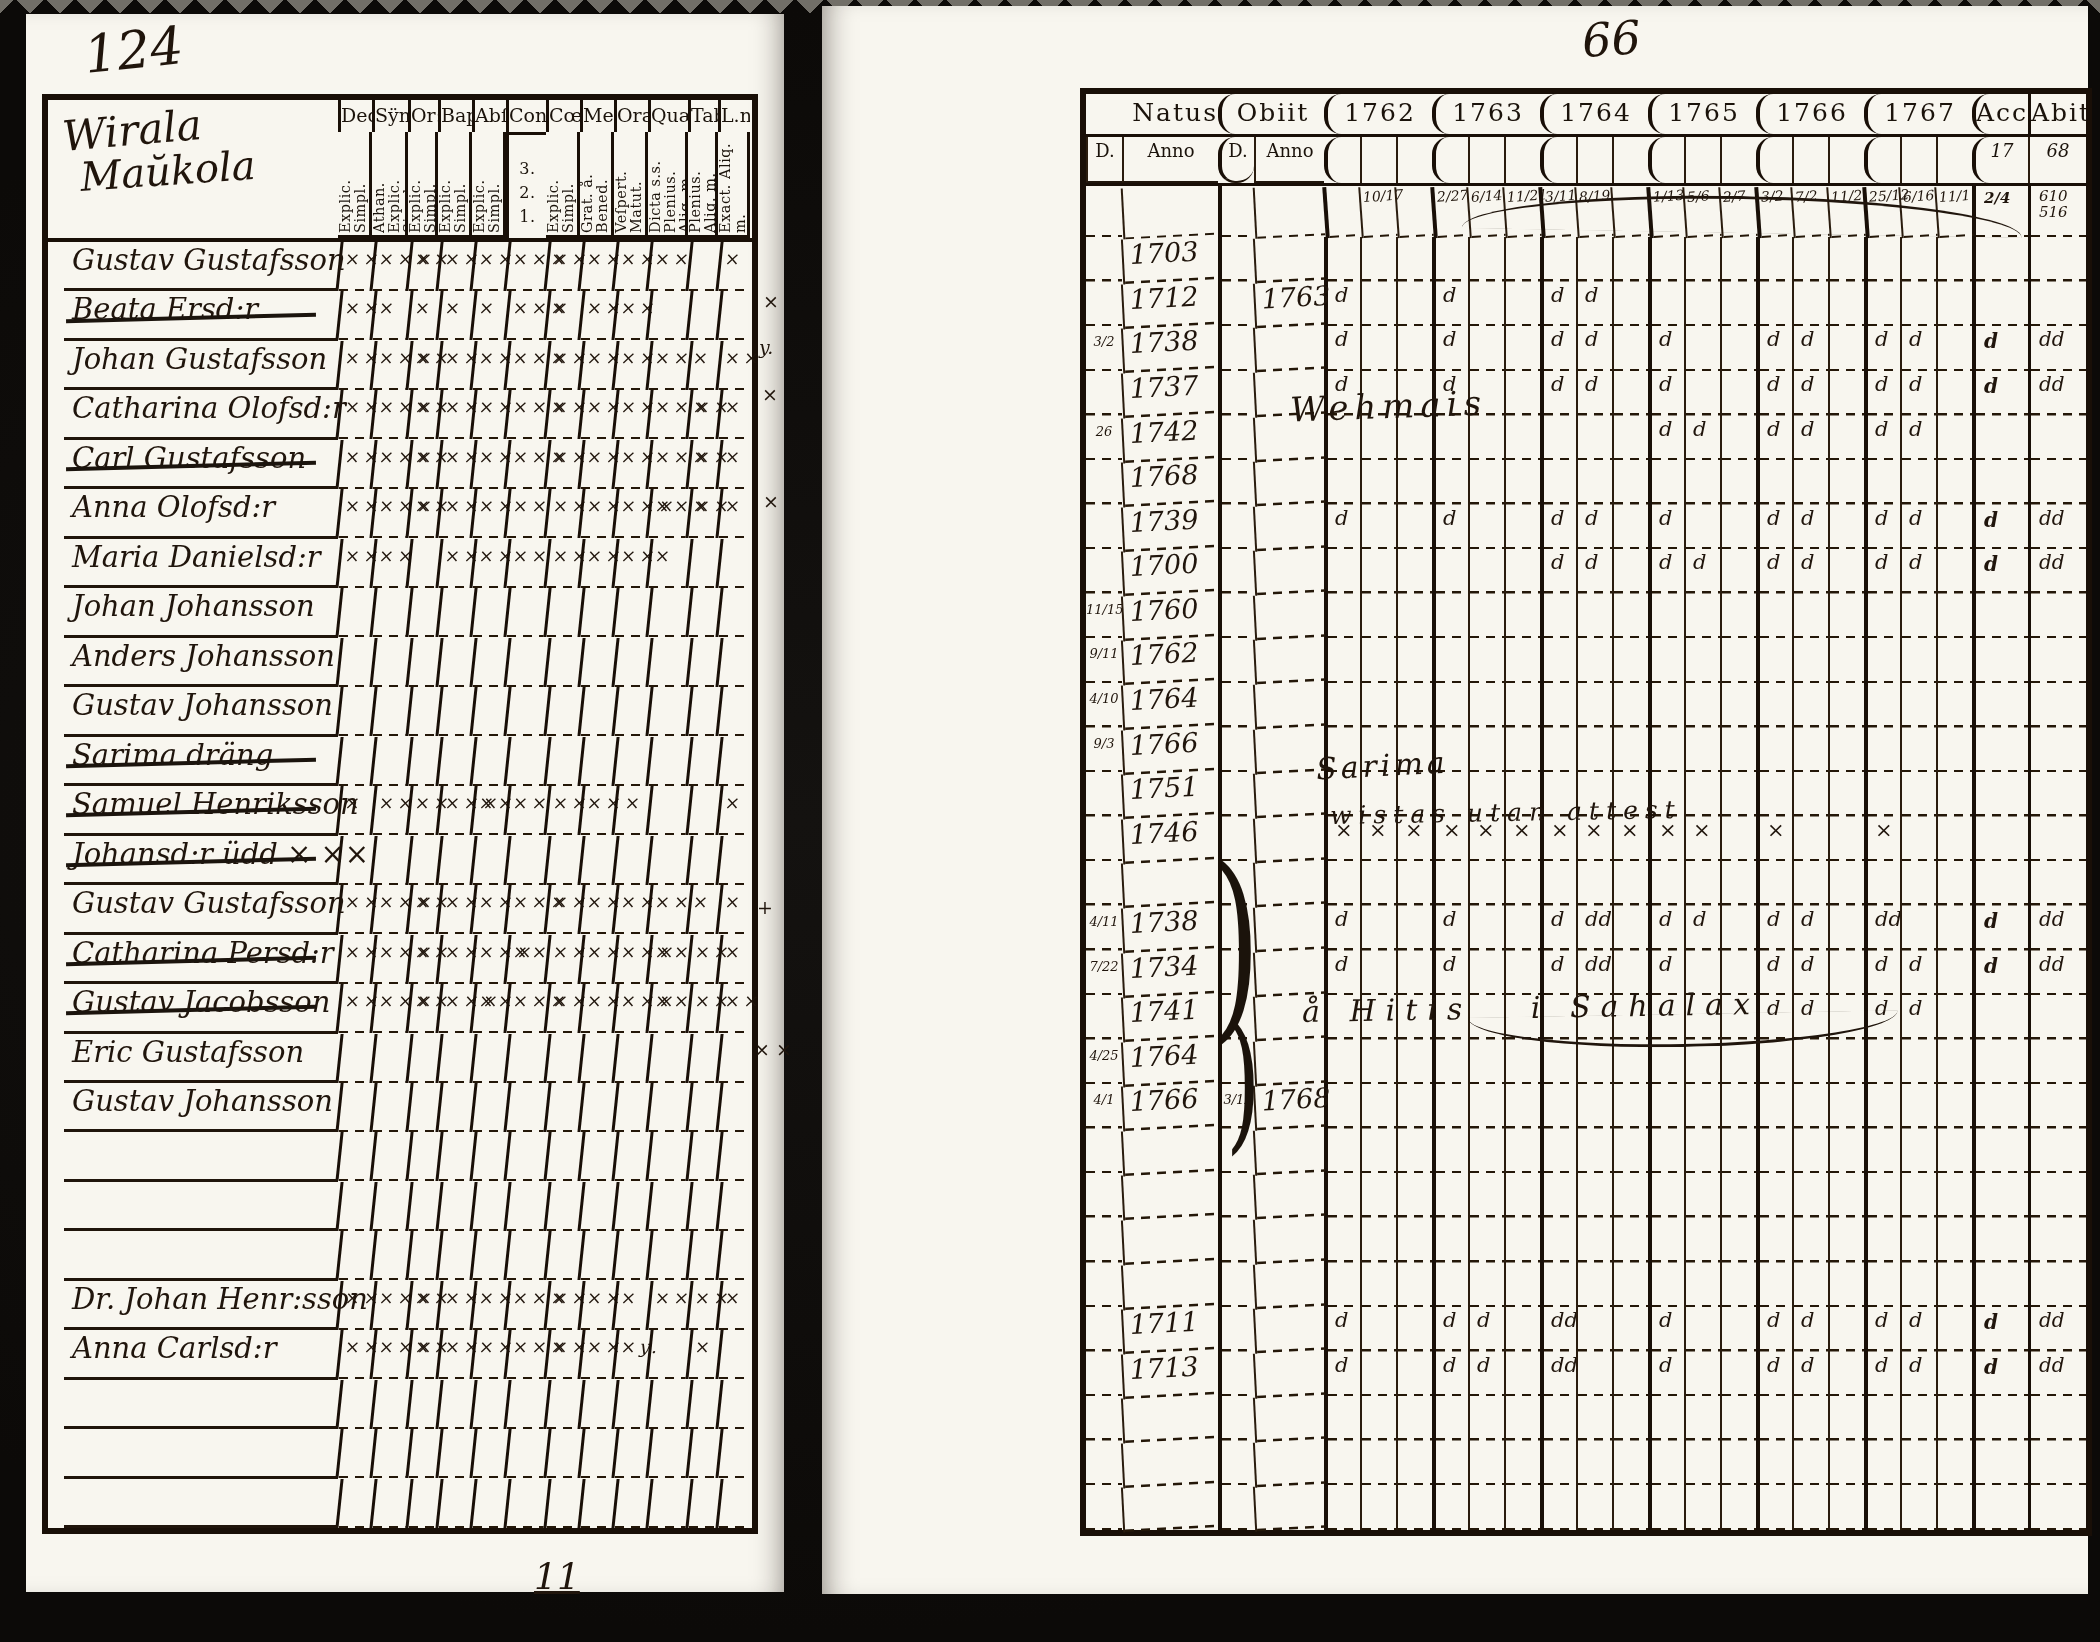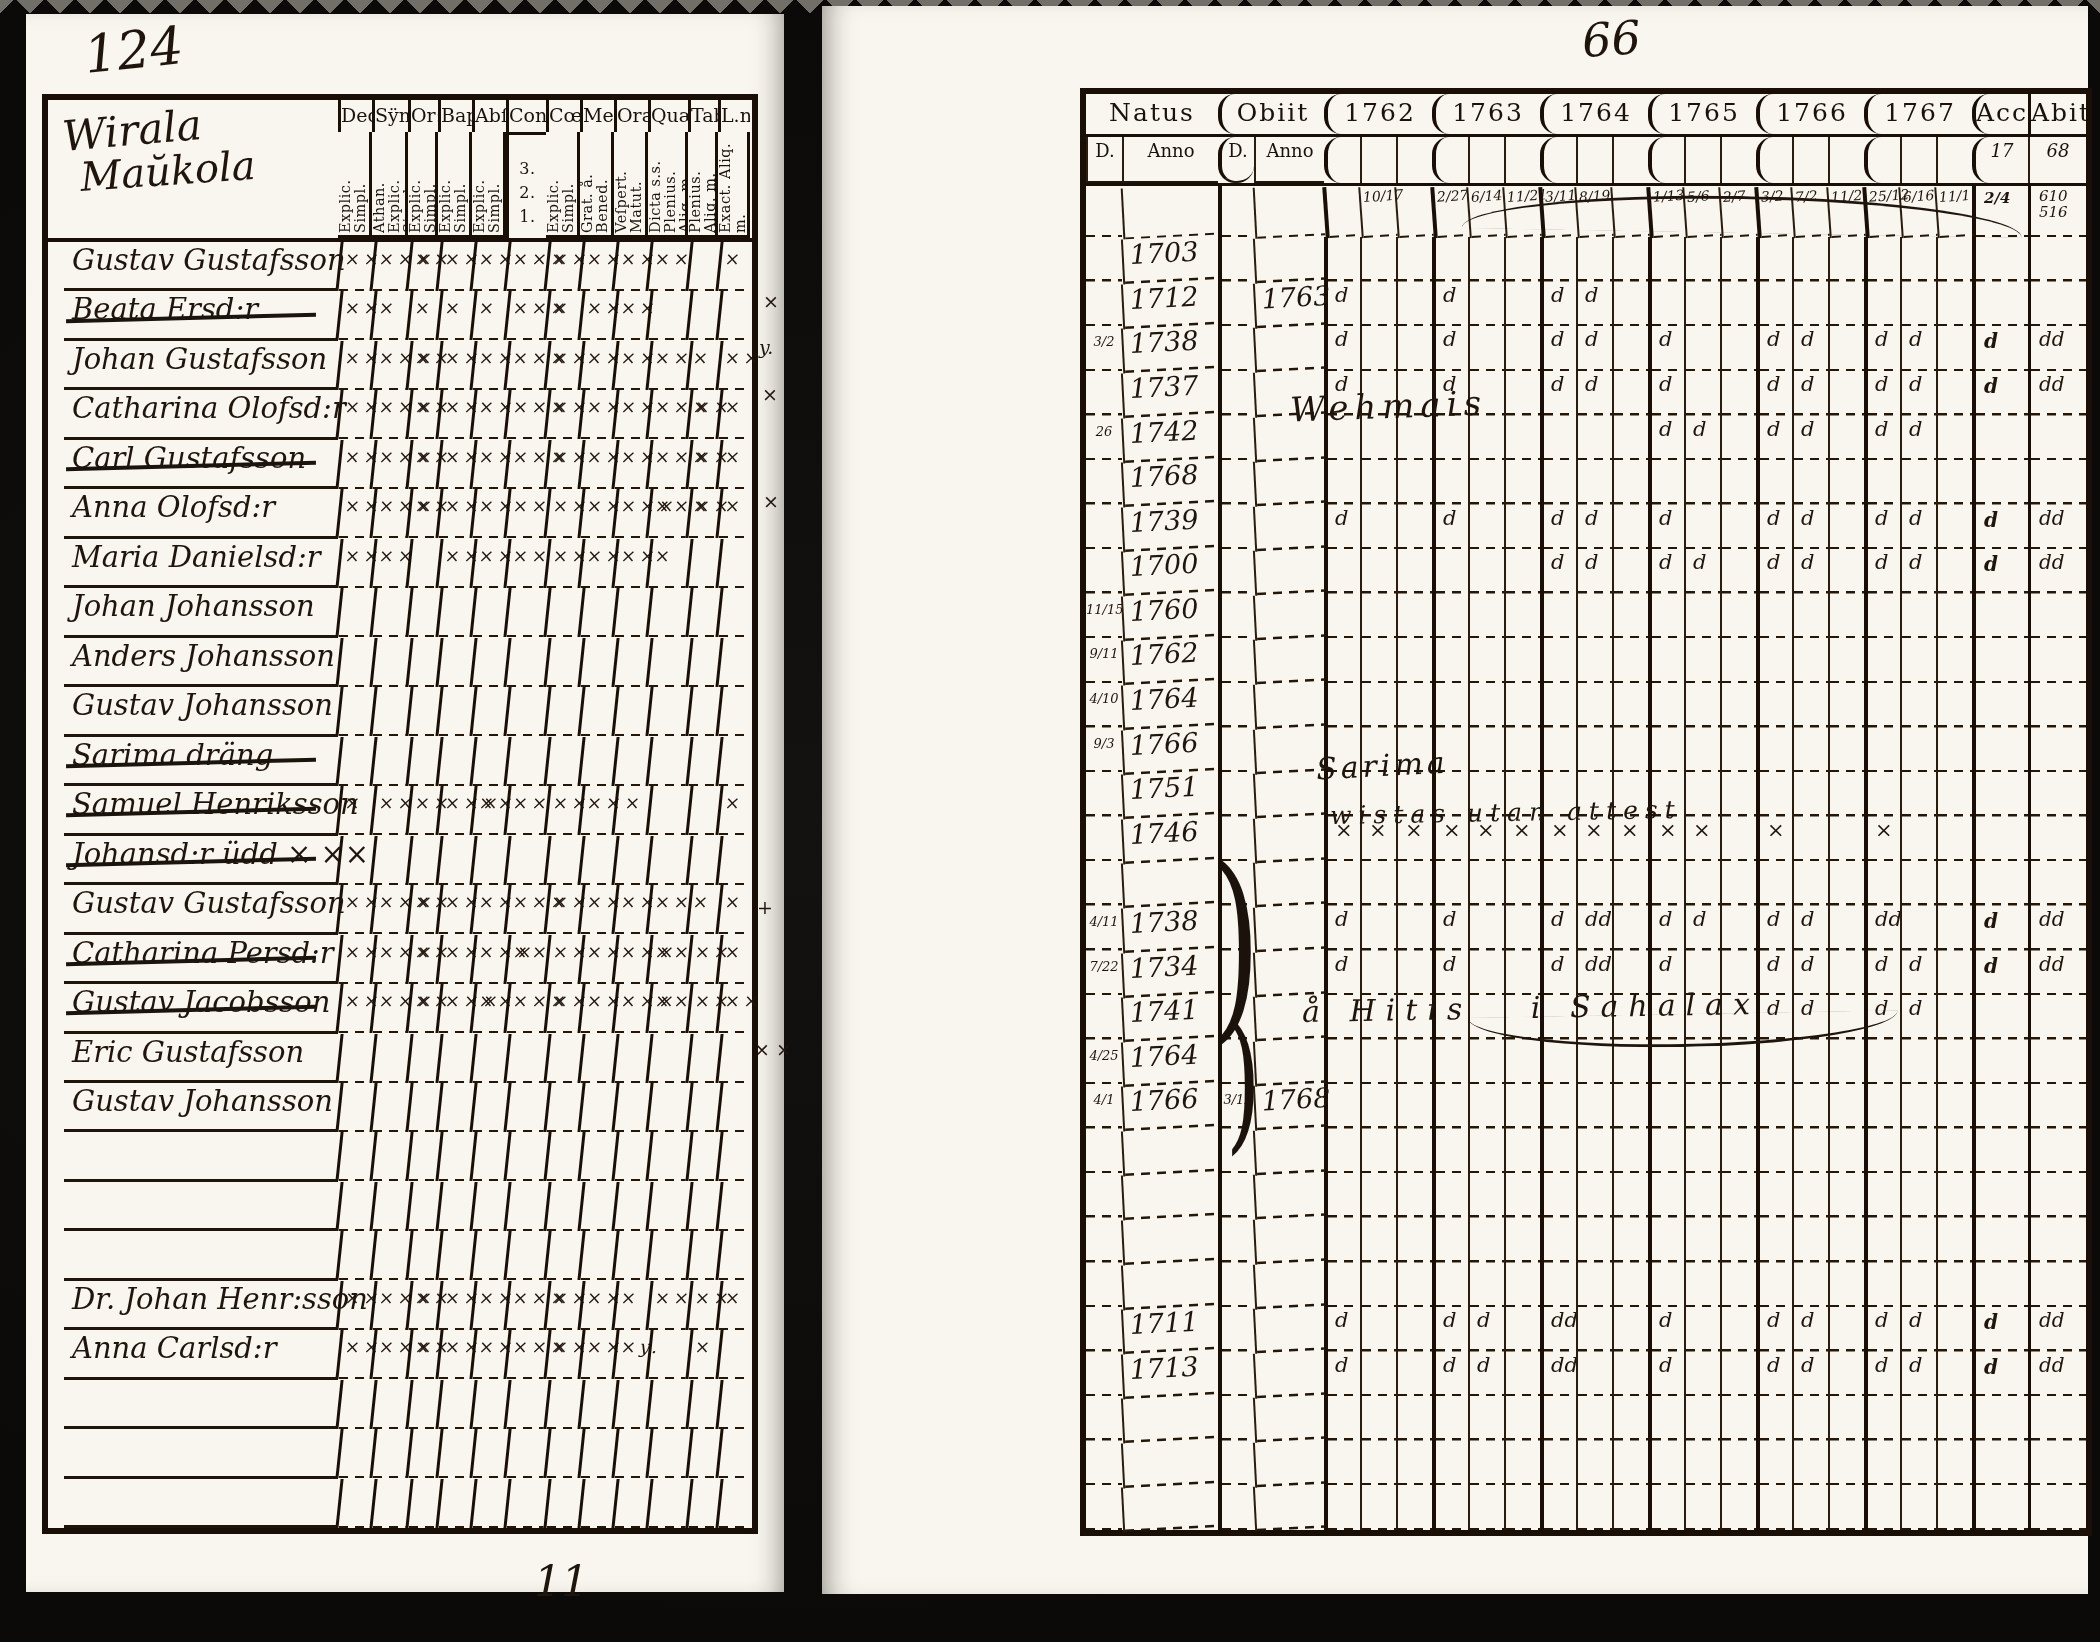--- a/index.html
+++ b/index.html
@@ -10,21 +10,21 @@
     background-image:linear-gradient(135deg,#d8d4c8 25%,transparent 25%),
                      linear-gradient(225deg,#d8d4c8 25%,transparent 25%);
     background-size:30px 24px;opacity:.5;}
   .page{position:absolute;background:#f8f6ef;box-shadow:0 0 22px rgba(0,0,0,.6);}
   .page-left{left:26px;top:14px;width:758px;height:1578px;
     box-shadow:inset -20px 0 30px -20px rgba(20,12,5,.5);}
   .page-right{left:822px;top:6px;width:1266px;height:1588px;
     box-shadow:inset 22px 0 30px -20px rgba(20,12,5,.5);}
   .hand{font-family:"DejaVu Serif",serif;font-style:italic;color:#20150c;}
   .folio{position:absolute;left:58px;top:6px;font-size:52px;transform:rotate(-6deg);}
-  .pageno{position:absolute;left:508px;top:1542px;font-size:43px;}
+  .pageno{position:absolute;left:508px;top:1542px;font-size:36px;text-decoration:underline;}
   
   .ltable{position:absolute;left:16px;top:80px;width:716px;height:1440px;
     border:6px solid #190f07;box-sizing:border-box;display:flex;flex-direction:column;}
   .lhead{display:grid;grid-template-columns:290px 34px 36px 30px 34px 34px 40px 34px 34px 34px 40px 30px 32px;
     grid-template-rows:32px 106px;flex:0 0 138px;border-bottom:4px solid #190f07;}
   .lhname{grid-row:1/3;grid-column:1;padding:4px 0 0 14px;overflow:hidden;}
   .title1{font-size:42px;transform:rotate(-5deg);line-height:1.0;}
   .title2{font-size:40px;transform:rotate(-4deg);margin-left:18px;line-height:1.1;}
   .lhl{border-left:3px solid #190f07;font-family:"DejaVu Serif","Liberation Serif",serif;
     font-size:19px;text-align:center;line-height:30px;white-space:nowrap;overflow:hidden;}
@@ -534,21 +534,21 @@
             <div class="lcell hand dash"></div>
           </div>
         </div>
     </div>
     <div class="pageno hand">11</div>
   </div>
 
   <div class="page page-right">
     <div class="rtable">
       <div class="rgrid rh1">
-          <div class="" style="grid-column: span 2;">Natus</div>
+          <div class="" style="grid-column: span 2; text-align: right;">Natus</div>
           <div class="gb" style="grid-column: span 2;">Obiit</div>
           <div class="gb" style="grid-column: span 3;">1762</div>
           <div class="gb" style="grid-column: span 3;">1763</div>
           <div class="gb" style="grid-column: span 3;">1764</div>
           <div class="gb" style="grid-column: span 3;">1765</div>
           <div class="gb" style="grid-column: span 3;">1766</div>
           <div class="gb" style="grid-column: span 3;">1767</div>
           <div class="gb">Acceſ</div>
           <div class="">Abit.</div>
         </div>

